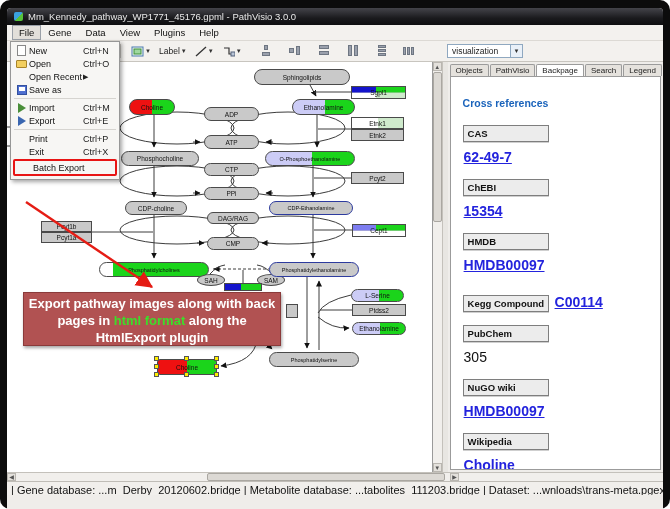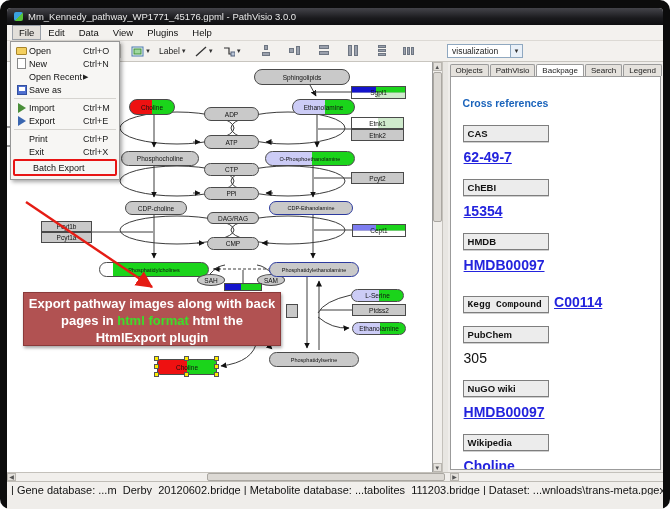--- a/index.html
+++ b/index.html
@@ -36,21 +36,21 @@
   .panel { flex:1; background:#efedea; display:flex; flex-direction:column; }
 
   
   .tabs { display:flex; align-items:flex-end; height:14px; padding-left:2px; }
   .tab { font-size:8px; padding:1px 5px 1px 5px; background:#e5e2dd; border:1px solid #9b9b9b; border-bottom:none; margin-right:1px; border-radius:2px 2px 0 0; color:#222; }
   .tab.active { background:#fff; position:relative; top:1px; padding-bottom:2px; font-weight:normal; }
   .panelbody { flex:1; background:#fff; border:1px solid #9b9b9b; margin:0 2px 2px 2px; padding:6px 20px 0 12px; overflow:hidden; position:relative; }
   .xref-heading { color:#1a63bb; font-weight:bold; font-size:10.5px; margin:14px 0 16px 0; }
   .sec { margin-bottom:13px; }
   .secbox { width:86px; border:1px solid #7e7e7e; background:#ececec; box-shadow:0 1px 0 #cfcfcf; font-size:9.5px; font-weight:bold; color:#111; padding:2px 4px; white-space:nowrap; }
-  .secbox.wide { width:auto; display:inline-block; min-width:86px;font-family:Liberation Mono, monospace; }
+  .secbox.wide { width:auto; display:inline-block; min-width:86px; }
   .secval { display:inline-block; margin:7px 0 0 1px; font-size:14px; font-weight:bold; color:#2323dd; text-decoration:underline; }
   .secval.plain { color:#111; font-weight:normal; text-decoration:none; }
   .xref-footer { font-weight:bold; font-size:10.5px; color:#111; margin-top:4px; }
 
   
   .hscroll { height:9px; background:#f1efec; border-top:1px solid #c4c1bb; position:relative; font-size:6px; color:#555; }
   .hscroll .arr { position:absolute; top:0; width:9px; height:8px; background:#e4e1dc; border:1px solid #b9b6b0; text-align:center; line-height:7px; }
   .hthumb { position:absolute; top:0; left:200px; width:238px; height:8px; background:#dcd9d4; border:1px solid #aaa7a1; border-radius:2px; }
   .statusbar { height:14px; background:#f1efec; border-top:1px solid #bfbcb6; font-size:11px; color:#111; padding:2px 0 0 4px; white-space:nowrap; overflow:hidden;text-align:right; }
 
@@ -107,21 +107,21 @@
 
 <div class="window">
 
   <div class="titlebar">
     <span class="appicon"></span>
     <span>Mm_Kennedy_pathway_WP1771_45176.gpml - PathVisio 3.0.0</span>
   </div>
 
   <div class="menubar">
     <span class="mi pressed">File</span>
-    <span class="mi">Edit</span>
+    <span class="mi">Gene</span>
     <span class="mi">Data</span>
     <span class="mi">View</span>
     <span class="mi">Plugins</span>
     <span class="mi">Help</span>
   </div>
 
   <div class="toolbar">
     <span class="tb-label">Zoom:</span>
     <span class="combo" style="width:74px;">
       <span class="val">100%</span>
@@ -346,31 +346,31 @@
     <div class="hthumb"></div>
     <div class="arr" style="left:443px;">▶</div>
   </div>
 
   <div class="statusbar">| Gene database: ...m_Derby_20120602.bridge | Metabolite database: ...tabolites_111203.bridge | Dataset: ...wnloads\trans-meta.pgex</div>
 </div>
 
 <div class="filemenu">
   <div class="fm-item">
     <span class="fm-ico">
+        <span class="ico-new"></span>
+      </span>
+    <span class="fm-label">New</span>
+    <span class="fm-short">Ctrl+N</span>
+  </div>
+  <div class="fm-item">
+    <span class="fm-ico">
         <span class="ico-open"></span>
       </span>
     <span class="fm-label">Open</span>
     <span class="fm-short">Ctrl+O</span>
-  </div>
-  <div class="fm-item">
-    <span class="fm-ico">
-        <span class="ico-new"></span>
-      </span>
-    <span class="fm-label">New</span>
-    <span class="fm-short">Ctrl+N</span>
   </div>
   <div class="fm-item">
     <span class="fm-ico"></span>
     <span class="fm-label">Open Recent</span>
     <span class="fm-short fm-sub">▶</span>
   </div>
   <div class="fm-item">
     <span class="fm-ico">
         <span class="ico-saveas">
           <i></i>
@@ -409,21 +409,21 @@
     <div class="fm-item">
       <span class="fm-ico"></span>
       <span class="fm-label">Batch Export</span>
     </div>
   </div>
 </div>
 
 <div class="annotation">
   <div>
     <span>Export pathway images along with back</span><br>
-    <span>pages in </span><span class="hl">html format</span><span> html the</span><br>
+    <span>pages in </span><span class="hl">html format</span><span> along the</span><br>
     <span>HtmlExport plugin</span>
   </div>
 </div>
 
 <svg class="overlay" width="670" height="509">
   <defs>
     <marker id="redarr" markerWidth="9" markerHeight="9" refX="6.5" refY="3.5" orient="auto">
       <path d="M0,0 L7,3.5 L0,7 z" fill="#e51c14"></path>
     </marker>
   </defs>

